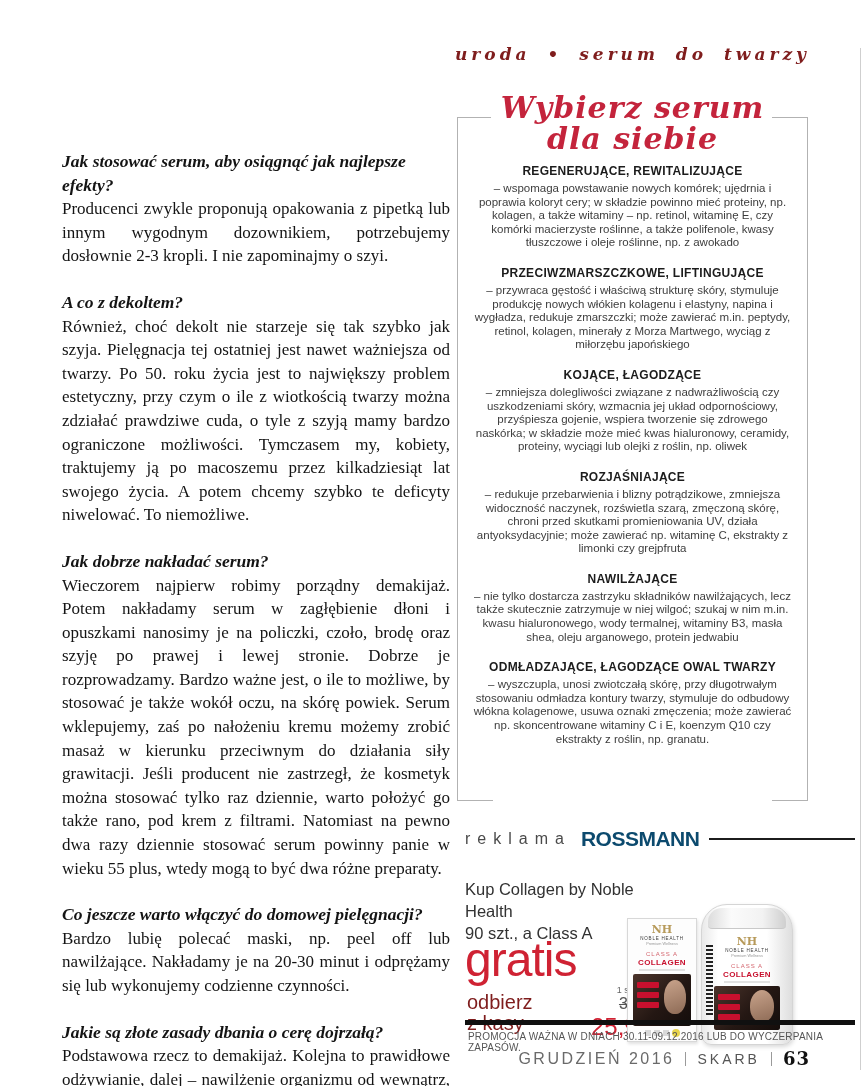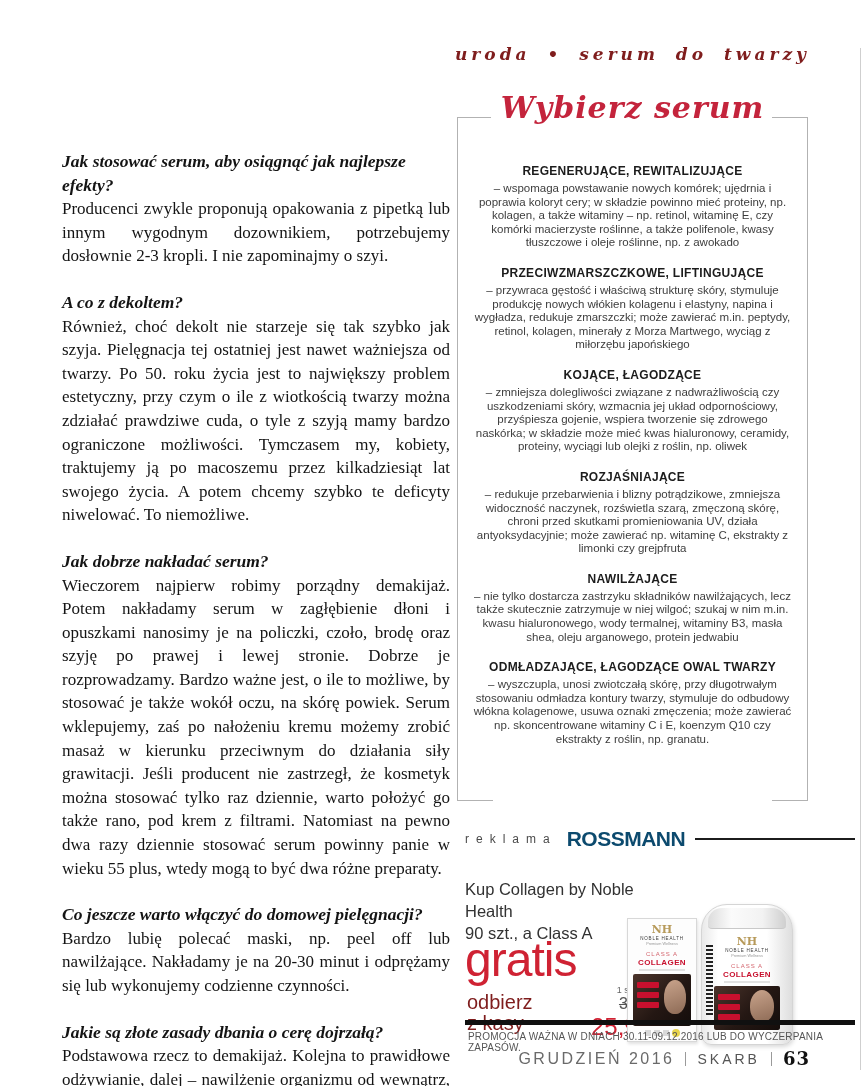--- a/index.html
+++ b/index.html
@@ -42,21 +42,21 @@
   .sidebar-content{
     position:absolute;left:467px;top:164px;width:331px;
     display:flex;flex-direction:column;gap:12px;text-align:center;
     font-family:"Liberation Sans", sans-serif;
   }
   .sec h4{font-size:12px;line-height:14px;margin:0 0 2px 0;color:#1c1c1c;letter-spacing:0.3px;font-weight:bold;}
   .sec p{font-size:11.5px;line-height:13.6px;margin:4px;color:#3d3d3d;}
   
   .ad{position:absolute;left:465px;top:824px;width:390px;font-family:"Liberation Sans", sans-serif;}
   .ad-head{display:flex;align-items:center;gap:10px;height:30px;}
-  .reklama{font-size:12px;letter-spacing:7px;color:#4a4a4a;}
+  .reklama{font-size:16px;letter-spacing:7px;color:#4a4a4a;}
   .rossmann{font-size:21px;font-weight:bold;color:#0c4a6e;letter-spacing:-0.5px;}
   .ad-line{flex:1;height:2px;background:#1c1c1c;}
   .ad-body{position:relative;height:192px;}
   .offer{position:absolute;left:0;top:24px;width:208px;font-size:16.5px;line-height:22px;color:#323232;}
   .gratis{position:absolute;left:0;top:82px;font-size:48px;line-height:47px;font-weight:normal;color:#cf2233;letter-spacing:-1px;}
   .pickup{position:absolute;left:2px;top:138px;font-size:20px;line-height:21px;color:#7f1d1d;}
   .prices{position:absolute;left:88px;top:131px;width:122px;text-align:right;}
   .unit-price{font-size:9px;color:#666;}
   .old-price{font-size:16px;color:#555;text-decoration:line-through;line-height:18px;}
   .new-price{font-size:24px;color:#cf2233;line-height:27px;}
@@ -134,20 +134,21 @@
     <p class="qa-a">Bardzo lubię polecać maski, np. peel off lub nawilżające. Nakładamy je na 20-30 minut i odprężamy się lub wykonujemy codzienne czynności.</p>
   </div>
   <div class="qa-block">
     <h3 class="qa-q">Jakie są złote zasady dbania o cerę dojrzałą?</h3>
     <p class="qa-a"><span>Podstawowa rzecz to demakijaż. Kolejna to prawidłowe odżywianie, dalej – nawilżenie organizmu od wewnątrz, odpowiednia ilość snu, a także ruch. Zbilansowana dieta, bogata w witaminy i antyoksydanty. Dwa-trzy litry płynów: wody, herbat ziołowych, owocowych, soków warzywnych, wypijane codziennie. Średnio siedem godzin snu. Tu dodam, że jeśli mamy problemy z wysypianiem się, powinniśmy je jak najszybciej rozwiązać. Ludzki organizm jest od wielu tysięcy lat zaprogramowany tak, że jego narządy regenerują się właśnie w czasie snu. No, i ruch – codzienna aktywność to podstawa.</span> </p>
   </div>
 </div>
 
 <div class="red-title">
   <div>Wybierz serum</div>
+  <div>dla siebie</div>
 </div>
 
 <div class="frame">
   <span class="fl-left"></span>
   <span class="fl-right"></span>
   <span class="fl-tl"></span>
   <span class="fl-tr"></span>
   <span class="fl-bl"></span>
   <span class="fl-br"></span>
 </div>

